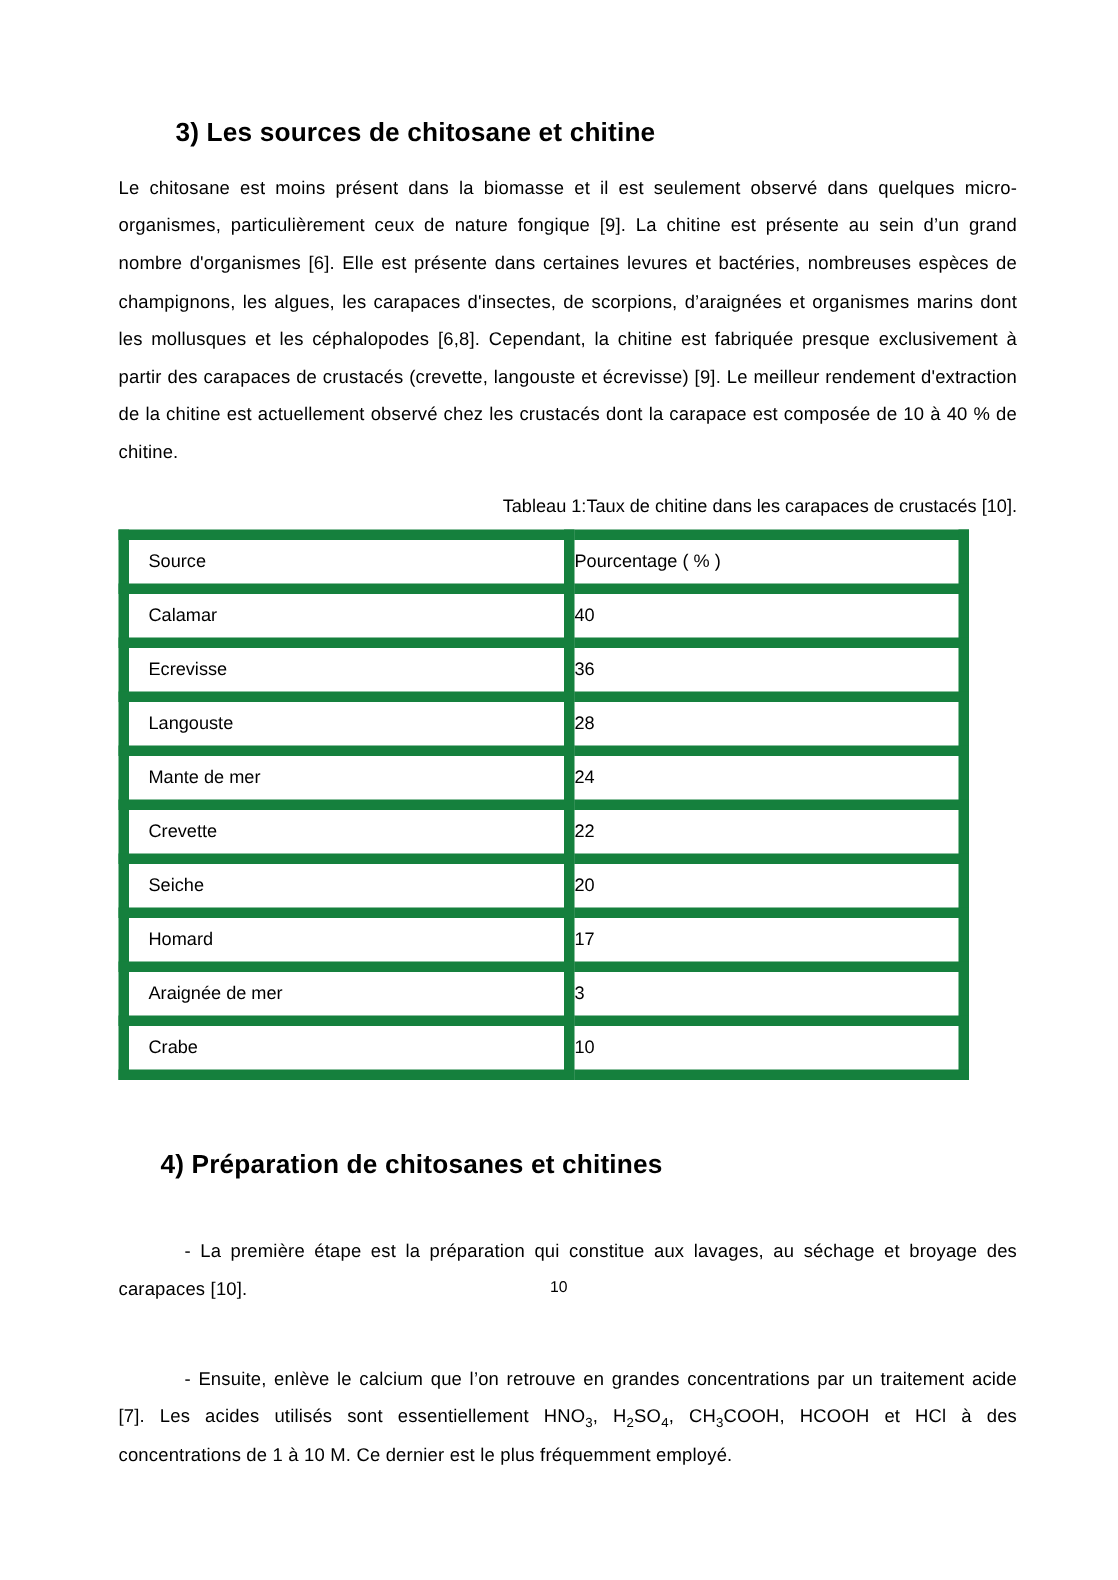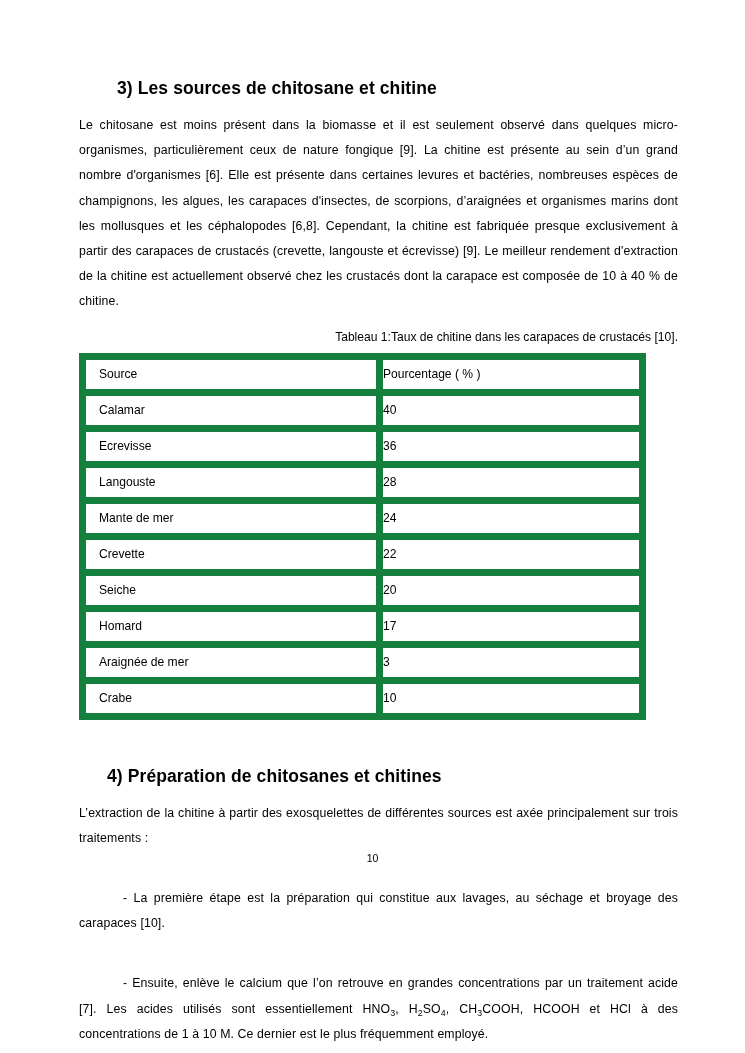--- a/index.html
+++ b/index.html
@@ -129,21 +129,20 @@
         <td class="col-source">Crabe</td>
         <td class="col-pct">10</td>
       </tr>
     </tbody>
   </table>
 
   <div class="spacer-after-table"></div>
 
   <h2 class="section-heading second">4) Préparation de chitosanes et chitines</h2>
 
-  <p class="body-text">L’extraction de la chitine à partir des exosquelettes de différentes sources est axée principalement sur trois traitements :</p>
 
   <p class="body-text indent">- La première étape est la préparation qui constitue aux lavages, au séchage et broyage des carapaces [10].</p>
 
   <p class="body-text indent"><span>- Ensuite, enlève le calcium que l’on retrouve en grandes concentrations par un traitement acide [7]. Les acides utilisés sont essentiellement HNO</span><sub>3</sub><span>, H</span><sub>2</sub><span>SO</span><sub>4</sub><span>, CH</span><sub>3</sub><span>COOH, HCOOH et HCl à des concentrations de 1 à 10 M. Ce dernier est le plus fréquemment employé.</span></p>
 
   <div class="footer-page-num">10</div>
 
 </div>
 
 </body></html>

